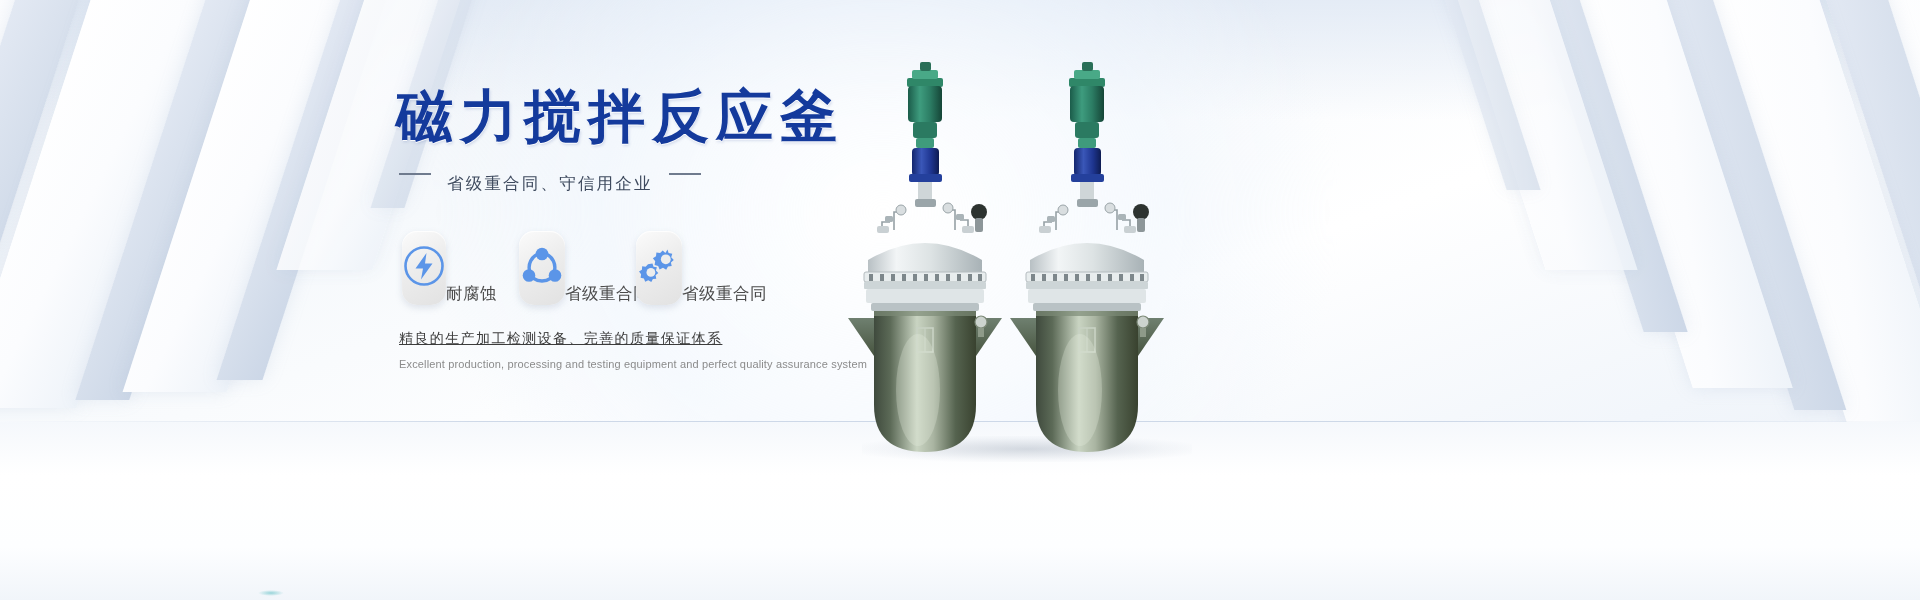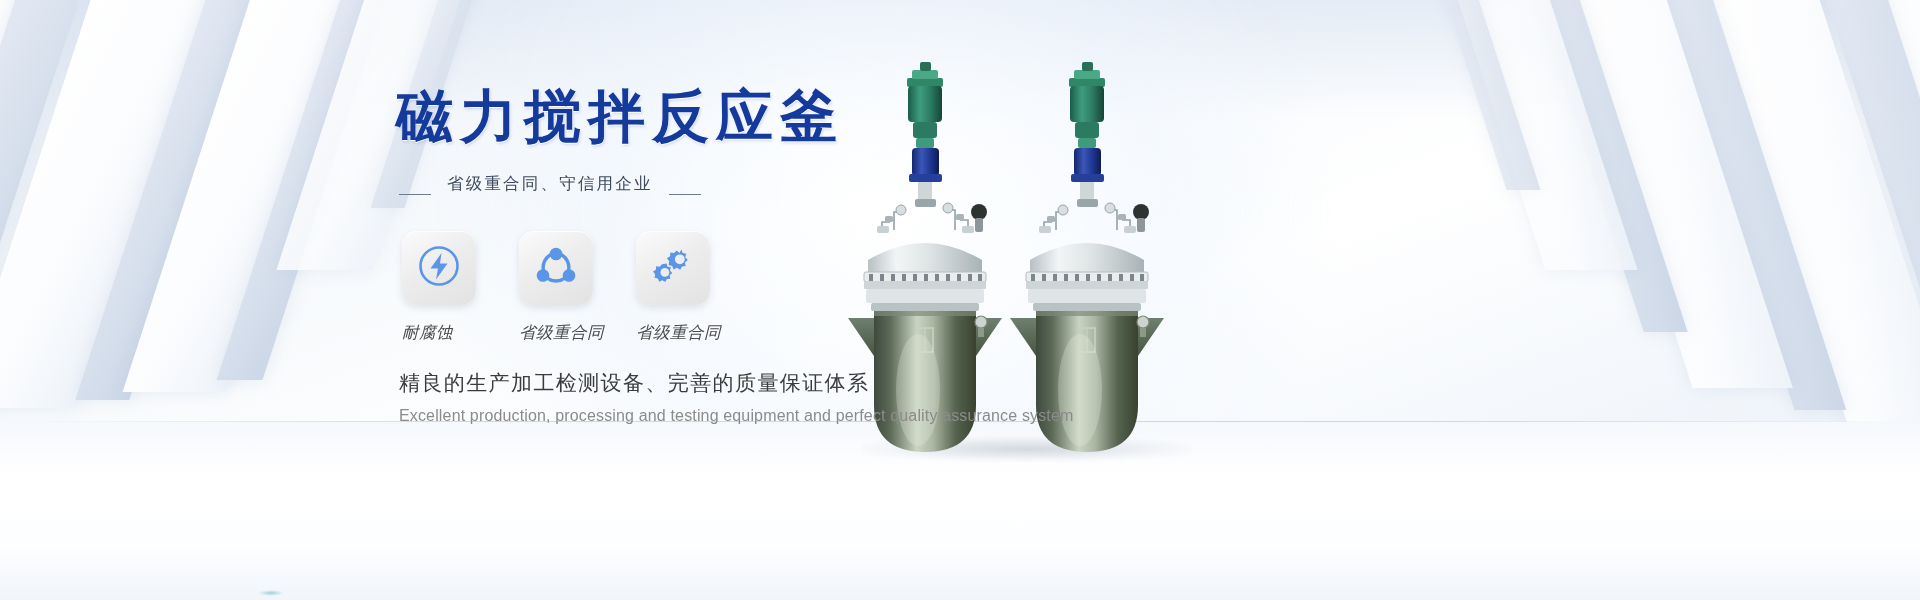--- a/index.html
+++ b/index.html
@@ -48,48 +48,48 @@
   .copy{position:absolute;left:396px;top:86px;width:640px;}
   .headline{
     font-family:"DejaVu Sans","Liberation Sans",sans-serif;
     font-size:57px;line-height:1.06;font-weight:700;
     letter-spacing:7px;
     color:#143a9c;
     text-shadow:0 1px 0 rgba(255,255,255,.9),1px 2px 3px rgba(30,60,140,.17);
     white-space:nowrap;
   }
   .sub-row{
-    display:flex;align-items:flex-end;gap:16px;margin-top:27px;margin-left:3px;
+    display:flex;align-items:flex-start;gap:16px;margin-top:27px;margin-left:3px;
     color:#3e4a5e;font-size:16.5px;letter-spacing:2.2px;white-space:nowrap;
   }
   .sub-dash{display:inline-block;width:32px;height:1.5px;background:#6f7b8e;}
   .sub-text{font-family:"DejaVu Sans","Liberation Sans",sans-serif;}
 
   
   .features{display:flex;gap:43px;margin-top:36px;margin-left:6px;}
-  .feature{width:74px;display:flex;flex-direction:column;align-items:flex-start;font-style:italic;}
+  .feature{width:74px;display:flex;flex-direction:row;align-items:flex-end;}
   .feat-tile{
     width:74px;height:74px;border-radius:15px;
     background:linear-gradient(150deg,#fbfbfb 0%,#ededed 45%,#e2e2e2 100%);
     box-shadow:0 3px 7px rgba(130,145,170,.22),inset 0 1px 1px rgba(255,255,255,.95);
     display:flex;align-items:center;justify-content:center;
   }
   .feat-label{
     margin-top:17px;font-size:16.5px;color:#4b4b4b;white-space:nowrap;
     font-family:"DejaVu Sans","Liberation Sans",sans-serif;letter-spacing:.5px;
   }
 
   
   .tagline{margin-top:25px;margin-left:3px;}
   .tag-cn{
     font-family:"DejaVu Sans","Liberation Sans",sans-serif;
-    font-size:21px;color:#3c3c3c;letter-spacing:1.4px;white-space:nowrap;
+    font-size:14px;color:#3c3c3c;letter-spacing:1.4px;white-space:nowrap;text-decoration:underline;
   }
   .tag-en{
-    margin-top:10px;font-size:16px;color:#8b8b8b;letter-spacing:.15px;white-space:nowrap;
+    margin-top:10px;font-size:11px;color:#8b8b8b;letter-spacing:.15px;white-space:nowrap;
     font-family:"Liberation Sans",sans-serif;
   }
 
   
   .reactors{position:absolute;left:838px;top:60px;width:360px;height:400px;}
   .reactor{position:absolute;top:0;width:174px;height:400px;}
   .reactor.r1{left:0;}
   .reactor.r2{left:162px;}
   .shadow-pad{
     position:absolute;left:862px;top:436px;width:330px;height:26px;

